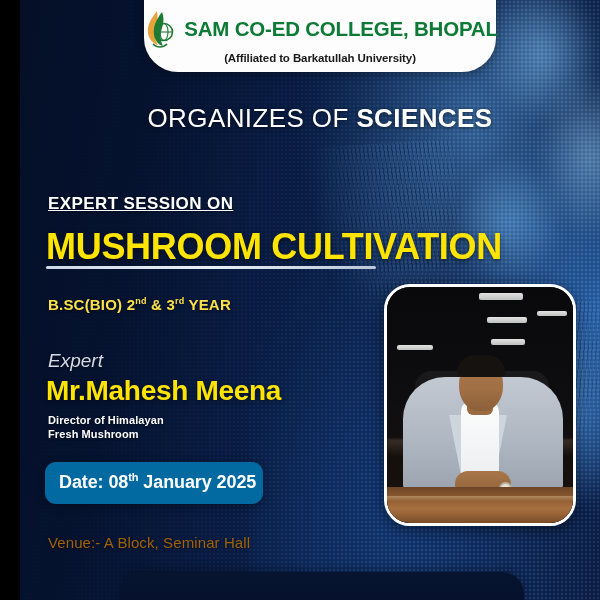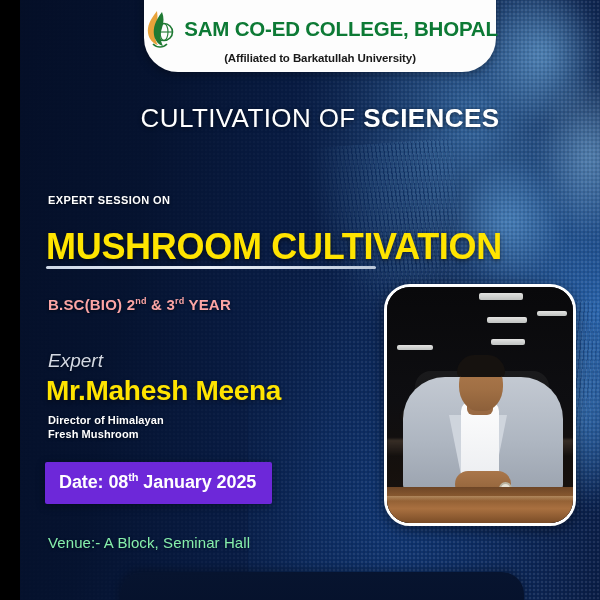--- a/index.html
+++ b/index.html
@@ -156,24 +156,25 @@
     left: 28px; top: 152px;
     color: #eef3fb;
     font-size: 15px;
     letter-spacing: .6px;
     text-shadow: 0 1px 3px rgba(0,0,0,.5);
   }
   .session-on {
     position: absolute;
     left: 28px; top: 194px;
     color: #ffffff;
-    font-size: 11px;
+    font-size: 17px;
     font-weight: bold;
     letter-spacing: .4px;
     text-shadow: 0 1px 3px rgba(0,0,0,.5);
+    text-decoration: underline;
   }
   .topic {
     position: absolute;
     left: 26px; top: 226px;
     color: #ffe400;
     font-size: 36px;
     font-weight: bold;
     letter-spacing: -.3px;
     text-shadow: 0 2px 5px rgba(0,0,0,.45);
   }
@@ -190,21 +191,21 @@
     left: 28px; top: 278px;
     color: #ffffff;
     font-size: 13.5px;
     font-weight: bold;
     letter-spacing: .4px;
     text-shadow: 0 1px 3px rgba(0,0,0,.5);
   }
   .target-value {
     position: absolute;
     left: 28px; top: 296px;
-    color: #fca5a5;
+    color: #fde047;
     font-size: 15px;
     font-weight: bold;
     letter-spacing: .2px;
     text-shadow: 0 1px 3px rgba(0,0,0,.5);
   }
   .target-value sup { font-size: 9px; }
 
   .expert-label {
     position: absolute;
     left: 28px; top: 350px;
@@ -230,39 +231,39 @@
     font-size: 11px;
     font-weight: bold;
     line-height: 1.25;
     letter-spacing: .1px;
     text-shadow: 0 1px 3px rgba(0,0,0,.5);
   }
 
   .datetime-box {
     position: absolute;
     left: 25px; top: 462px;
-    background: #6d28d9;
-    border-radius: 2px;
-    padding: 8px 16px 9px 14px;
+    background: #0369a1;
+    border-radius: 11px;
+    padding: 8px 7px 9px 14px;
     box-shadow: 0 2px 8px rgba(0,0,0,.35);
   }
   .datetime-box .line {
     color: #ffffff;
     font-size: 18px;
     font-weight: bold;
     line-height: 1.32;
     letter-spacing: -.1px;
     white-space: nowrap;
   }
   .datetime-box sup { font-size: 11px; }
 
   .venue {
     position: absolute;
     left: 28px; top: 534px;
-    color: #86efac;
+    color: #a16207;
     font-size: 15px;
     letter-spacing: .1px;
     text-shadow: 0 1px 3px rgba(0,0,0,.5);
   }
 
   
   .photo-frame {
     position: absolute;
     left: 364px; top: 284px;
     width: 192px; height: 242px;
@@ -431,21 +432,21 @@
           <ellipse cx="22" cy="23" rx="4" ry="8.5" fill="none" stroke="#1f7a33" stroke-width="1.1"></ellipse>
           <line x1="13.5" y1="23" x2="30.5" y2="23" stroke="#1f7a33" stroke-width="1.1"></line>
           <path d="M11 35 C15 39 21 39 25 35" fill="none" stroke="#1f7a33" stroke-width="1.6"></path>
         </svg>
       </span>
       <span class="college-name">SAM CO-ED COLLEGE, BHOPAL</span>
     </div>
     <div class="affiliation">(Affiliated to Barkatullah University)</div>
   </div>
 
-  <div class="dept"><span>CULTIVATION OF </span><span class="strong">SCIENCES</span></div>
+  <div class="dept"><span>ORGANIZES OF </span><span class="strong">SCIENCES</span></div>
 
   <div class="session-on">EXPERT SESSION ON</div>
   <div class="topic">MUSHROOM CULTIVATION</div>
   <div class="topic-rule"></div>
 
   <div class="target-value"><span>B.SC(BIO)  2</span><sup>nd</sup><span> &amp; 3</span><sup>rd</sup><span> YEAR</span></div>
 
   <div class="expert-label">Expert</div>
   <div class="expert-name">Mr.Mahesh Meena</div>
   <div class="expert-title"><span>Director of Himalayan</span><br><span>Fresh Mushroom</span></div>

